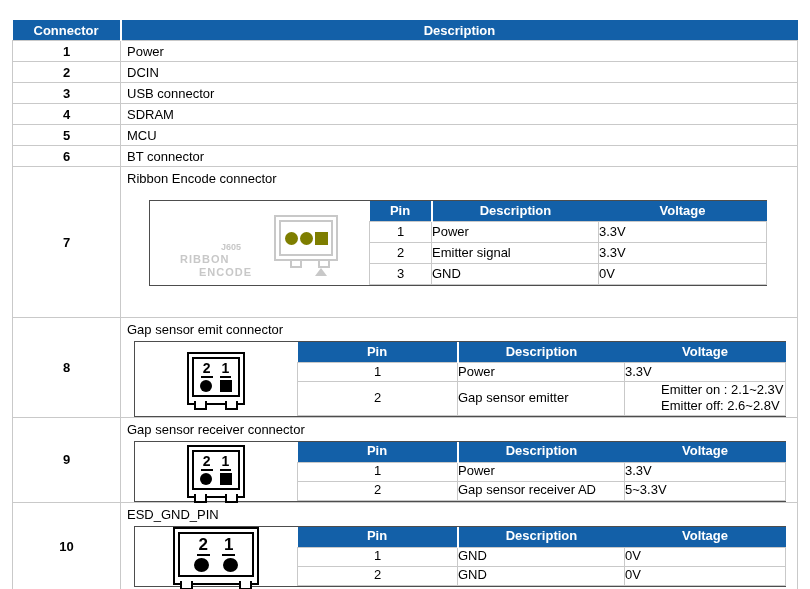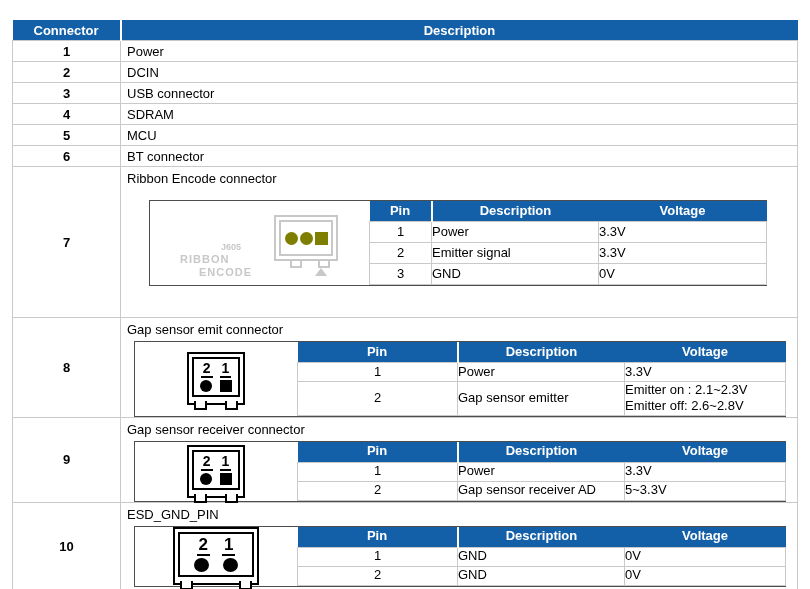--- a/index.html
+++ b/index.html
@@ -68,21 +68,21 @@
   .conn-nums{display:flex;gap:7px;font-weight:bold;line-height:1;}
   .small .conn-nums{font-size:14px;} .big .conn-nums{font-size:17px;gap:12px;}
   .conn-num{border-bottom:2px solid #000;padding:0 2px 1px 2px;}
   .conn-shapes{display:flex;gap:8px;margin-top:2px;}
   .big .conn-shapes{gap:14px;}
   .conn-shape{display:inline-block;width:12px;height:12px;background:#000;}
   .big .conn-shape{width:15px;height:14px;}
   .conn-foot{position:absolute;bottom:-7px;width:9px;height:7px;border:2px solid #000;border-top:none;background:#fff;}
   .fl{left:5px;} .fr{right:5px;}
 
-  .vline{display:block;}
+  .vline{display:block;margin-left:36px;}
 </style>
 </head>
 <body>
 
 <div class="page">
   <table class="main">
     <colgroup>
         <col class="c-conn">
         <col class="c-desc">
       </colgroup>

